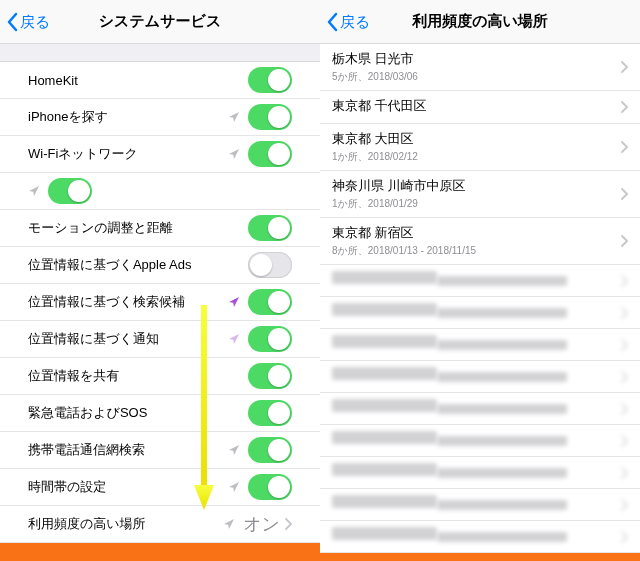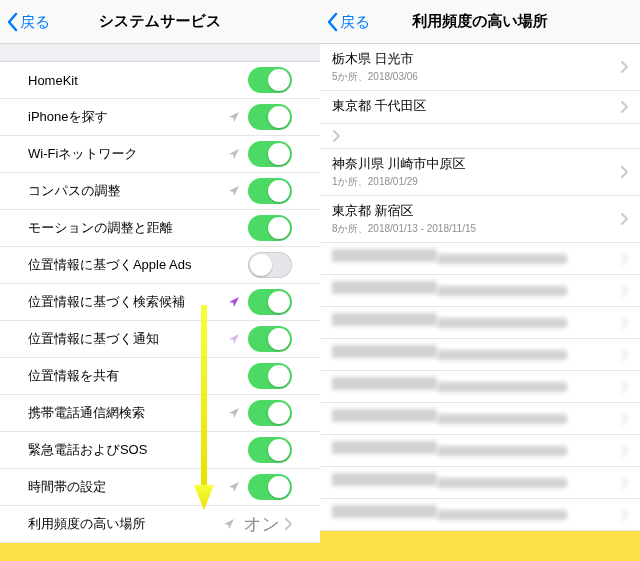--- a/index.html
+++ b/index.html
@@ -1,18 +1,18 @@
 <!DOCTYPE html>
 <html><head>
 <meta charset="utf-8">
 <style>
   * { box-sizing: border-box; margin: 0; padding: 0; }
   html, body { width: 640px; height: 561px; font-family: -apple-system, "Helvetica Neue", Arial, sans-serif; background: #fff; }
   .stage { display: flex; width: 640px; height: 561px; }
-  .pane { width: 320px; height: 561px; background: #fde047; position: relative; overflow: hidden; }
+  .pane { width: 320px; height: 561px; background: #f97316; position: relative; overflow: hidden; }
   .nav { height: 44px; display: flex; align-items: center; justify-content: center; position: relative; border-bottom: 1px solid #d9d9d9; background: #f9f9f9; }
   .nav-title { font-size: 15px; font-weight: 600; color: #000; text-align: center; }
   .back { position: absolute; left: 6px; top: 0; height: 44px; display: flex; align-items: center; color: #007aff; font-size: 15px; }
   .back svg { width: 12px; height: 20px; margin-right: 2px; }
   .spacer { height: 18px; background: #efeff4; border-bottom: 1px solid #d9d9d9; }
   .row { height: 37px; display: flex; align-items: center; padding: 0 28px; border-bottom: 1px solid #e5e5e5; background: #fff; font-size: 13px; color: #000; }
   .row-label { flex: 1; }
   .loc-icon { margin-right: 8px; }
   .loc-icon svg { width: 12px; height: 12px; display: block; }
   .toggle { width: 44px; height: 26px; border-radius: 13px; position: relative; }
@@ -74,21 +74,20 @@
           <span class="loc-icon">
             <svg viewBox="0 0 12 12">
               <path d="M1 6 L11 1 L6 11 L5.2 6.8 Z" fill="#bdbdc2" opacity="1"></path>
             </svg>
           </span>
           <div class="toggle on">
             <div class="knob"></div>
           </div>
         </div>
         <div class="row">
-          <span class="row-label">コンパスの調整</span>
           <span class="loc-icon">
             <svg viewBox="0 0 12 12">
               <path d="M1 6 L11 1 L6 11 L5.2 6.8 Z" fill="#bdbdc2" opacity="1"></path>
             </svg>
           </span>
           <div class="toggle on">
             <div class="knob"></div>
           </div>
         </div>
         <div class="row">
@@ -125,32 +124,32 @@
             <div class="knob"></div>
           </div>
         </div>
         <div class="row">
           <span class="row-label">位置情報を共有</span>
           <div class="toggle on">
             <div class="knob"></div>
           </div>
         </div>
         <div class="row">
+          <span class="row-label">緊急電話およびSOS</span>
+          <div class="toggle on">
+            <div class="knob"></div>
+          </div>
+        </div>
+        <div class="row">
           <span class="row-label">携帯電話通信網検索</span>
           <span class="loc-icon">
             <svg viewBox="0 0 12 12">
               <path d="M1 6 L11 1 L6 11 L5.2 6.8 Z" fill="#bdbdc2" opacity="1"></path>
             </svg>
           </span>
-          <div class="toggle on">
-            <div class="knob"></div>
-          </div>
-        </div>
-        <div class="row">
-          <span class="row-label">緊急電話およびSOS</span>
           <div class="toggle on">
             <div class="knob"></div>
           </div>
         </div>
         <div class="row">
           <span class="row-label">時間帯の設定</span>
           <span class="loc-icon">
             <svg viewBox="0 0 12 12">
               <path d="M1 6 L11 1 L6 11 L5.2 6.8 Z" fill="#bdbdc2" opacity="1"></path>
             </svg>
@@ -213,20 +212,24 @@
           <div class="loc-text">
             <div class="loc-title">東京都 千代田区</div>
           </div>
           <span class="chev">
             <svg viewBox="0 0 8 12">
               <path d="M2 1 L7 6 L2 11" stroke="#c7c7cc" stroke-width="1.8" fill="none" stroke-linecap="round" stroke-linejoin="round"></path>
             </svg>
           </span>
         </div>
         <div class="loc-row">
+          <div class="loc-text">
+            <div class="loc-title">東京都 大田区</div>
+            <div class="loc-sub">1か所、2018/02/12</div>
+          </div>
           <span class="chev">
             <svg viewBox="0 0 8 12">
               <path d="M2 1 L7 6 L2 11" stroke="#c7c7cc" stroke-width="1.8" fill="none" stroke-linecap="round" stroke-linejoin="round"></path>
             </svg>
           </span>
         </div>
         <div class="loc-row">
           <div class="loc-text">
             <div class="loc-title">神奈川県 川崎市中原区</div>
             <div class="loc-sub">1か所、2018/01/29</div>

